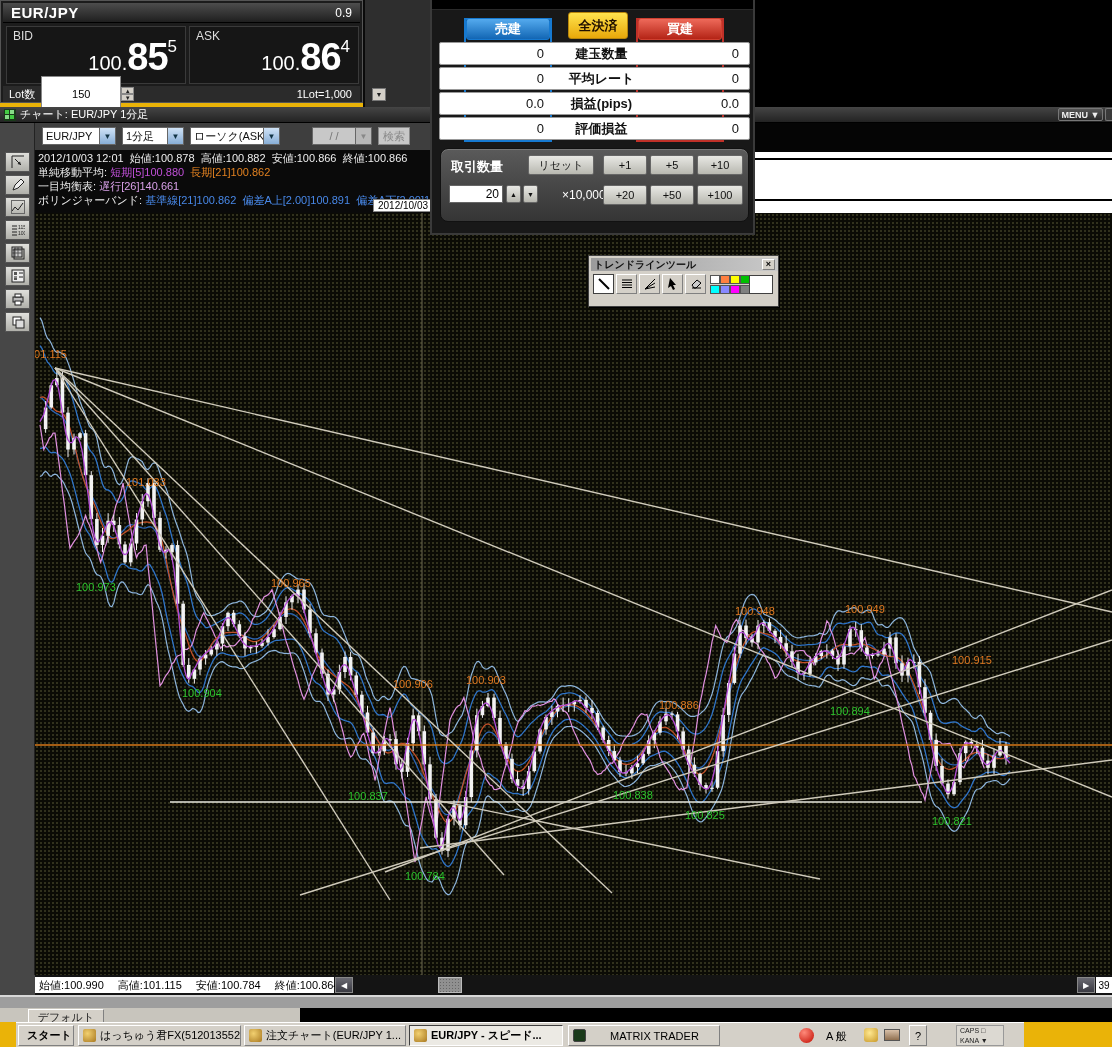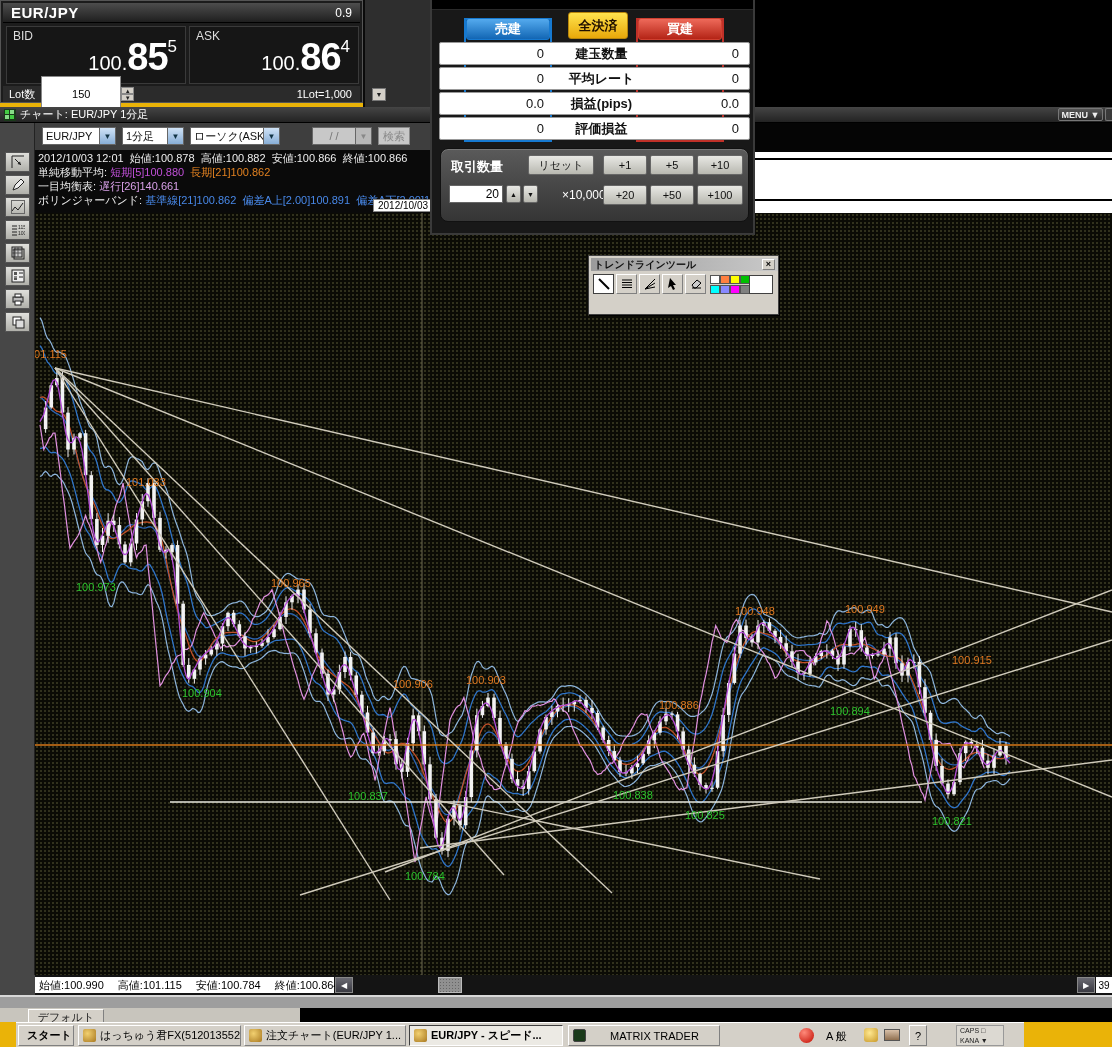--- a/index.html
+++ b/index.html
@@ -64,21 +64,21 @@
   .tool-ic{left:5px;width:25px;height:20px;background:linear-gradient(#e0e0dc,#b0b0aa);border:1px solid #555;
     display:flex;align-items:center;justify-content:center;}
   .rt-black{left:755px;top:123px;width:357px;height:29px;background:#050505;}
   .rt-white{left:755px;top:152px;width:357px;height:61px;background:#fff;}
   .rt-line{position:absolute;left:0;width:100%;height:2px;background:#000;}
   .topright-black{left:430px;top:0;width:682px;height:107px;background:#000;}
   
   .chart-area{left:35px;top:213px;width:1077px;height:762px;background:#0b0b05;
     background-image:radial-gradient(circle,#31311d .8px,transparent .9px);background-size:4px 4px;}
   
-  .ttool{left:588px;top:255px;width:191px;height:60px;background:#d4d0c8;border:1px solid #404040;
+  .ttool{left:588px;top:255px;width:191px;height:52px;background:#d4d0c8;border:1px solid #404040;
     box-shadow:1px 1px 0 #000;}
   .ttool-title{left:2px;top:2px;width:187px;height:13px;background:linear-gradient(90deg,#9b9b9b,#c9c9c9);
     color:#111;font-size:10px;font-weight:bold;display:flex;align-items:center;padding:0 3px;justify-content:space-between;}
   .ttool-x{width:13px;height:11px;background:#d4d0c8;border:1px solid #808080;border-top-color:#fff;border-left-color:#fff;
     font-size:9px;line-height:9px;text-align:center;color:#000;}
   .tbtn{top:18px;width:21px;height:20px;background:#d4d0c8;border:1px solid #808080;border-top-color:#fff;border-left-color:#fff;
     display:flex;align-items:center;justify-content:center;}
   .tbtn.active{background:#fff;border:1px solid #404040;}
   .swatch{width:10px;height:9px;border:1px solid #555;}
   .cur-swatch{left:160px;top:19px;width:24px;height:19px;border:1px solid #404040;background:#fff;}

